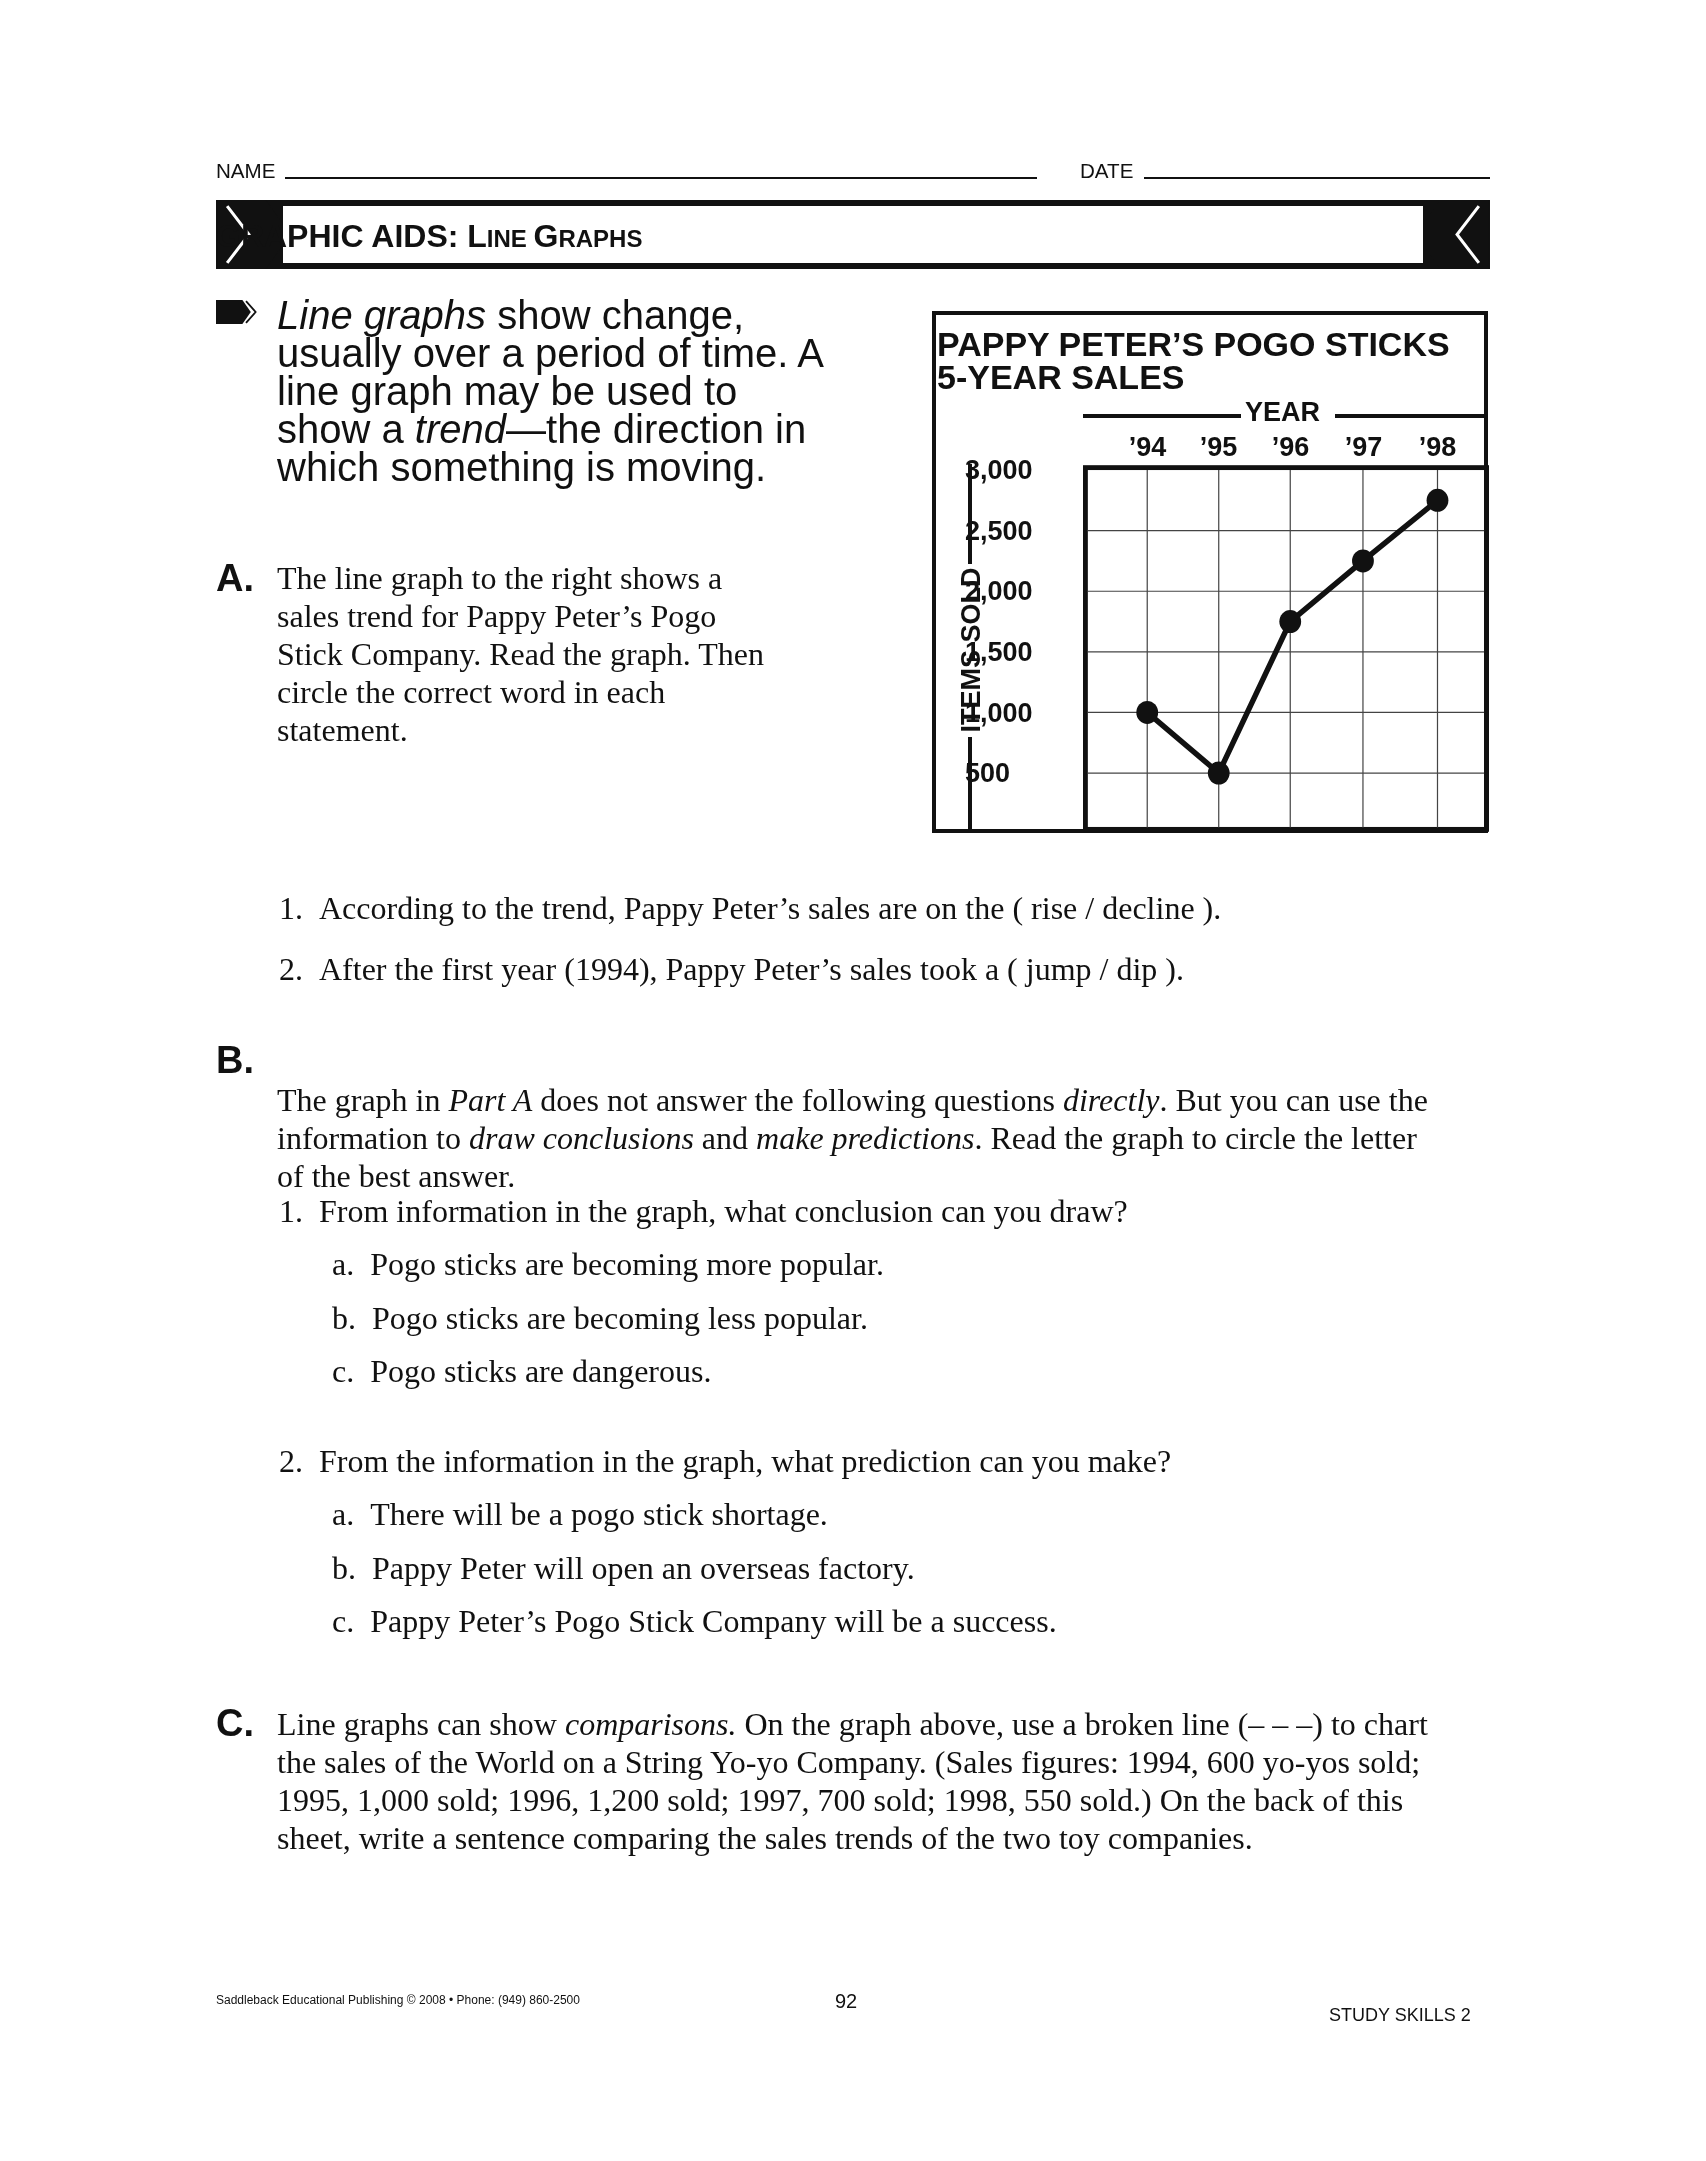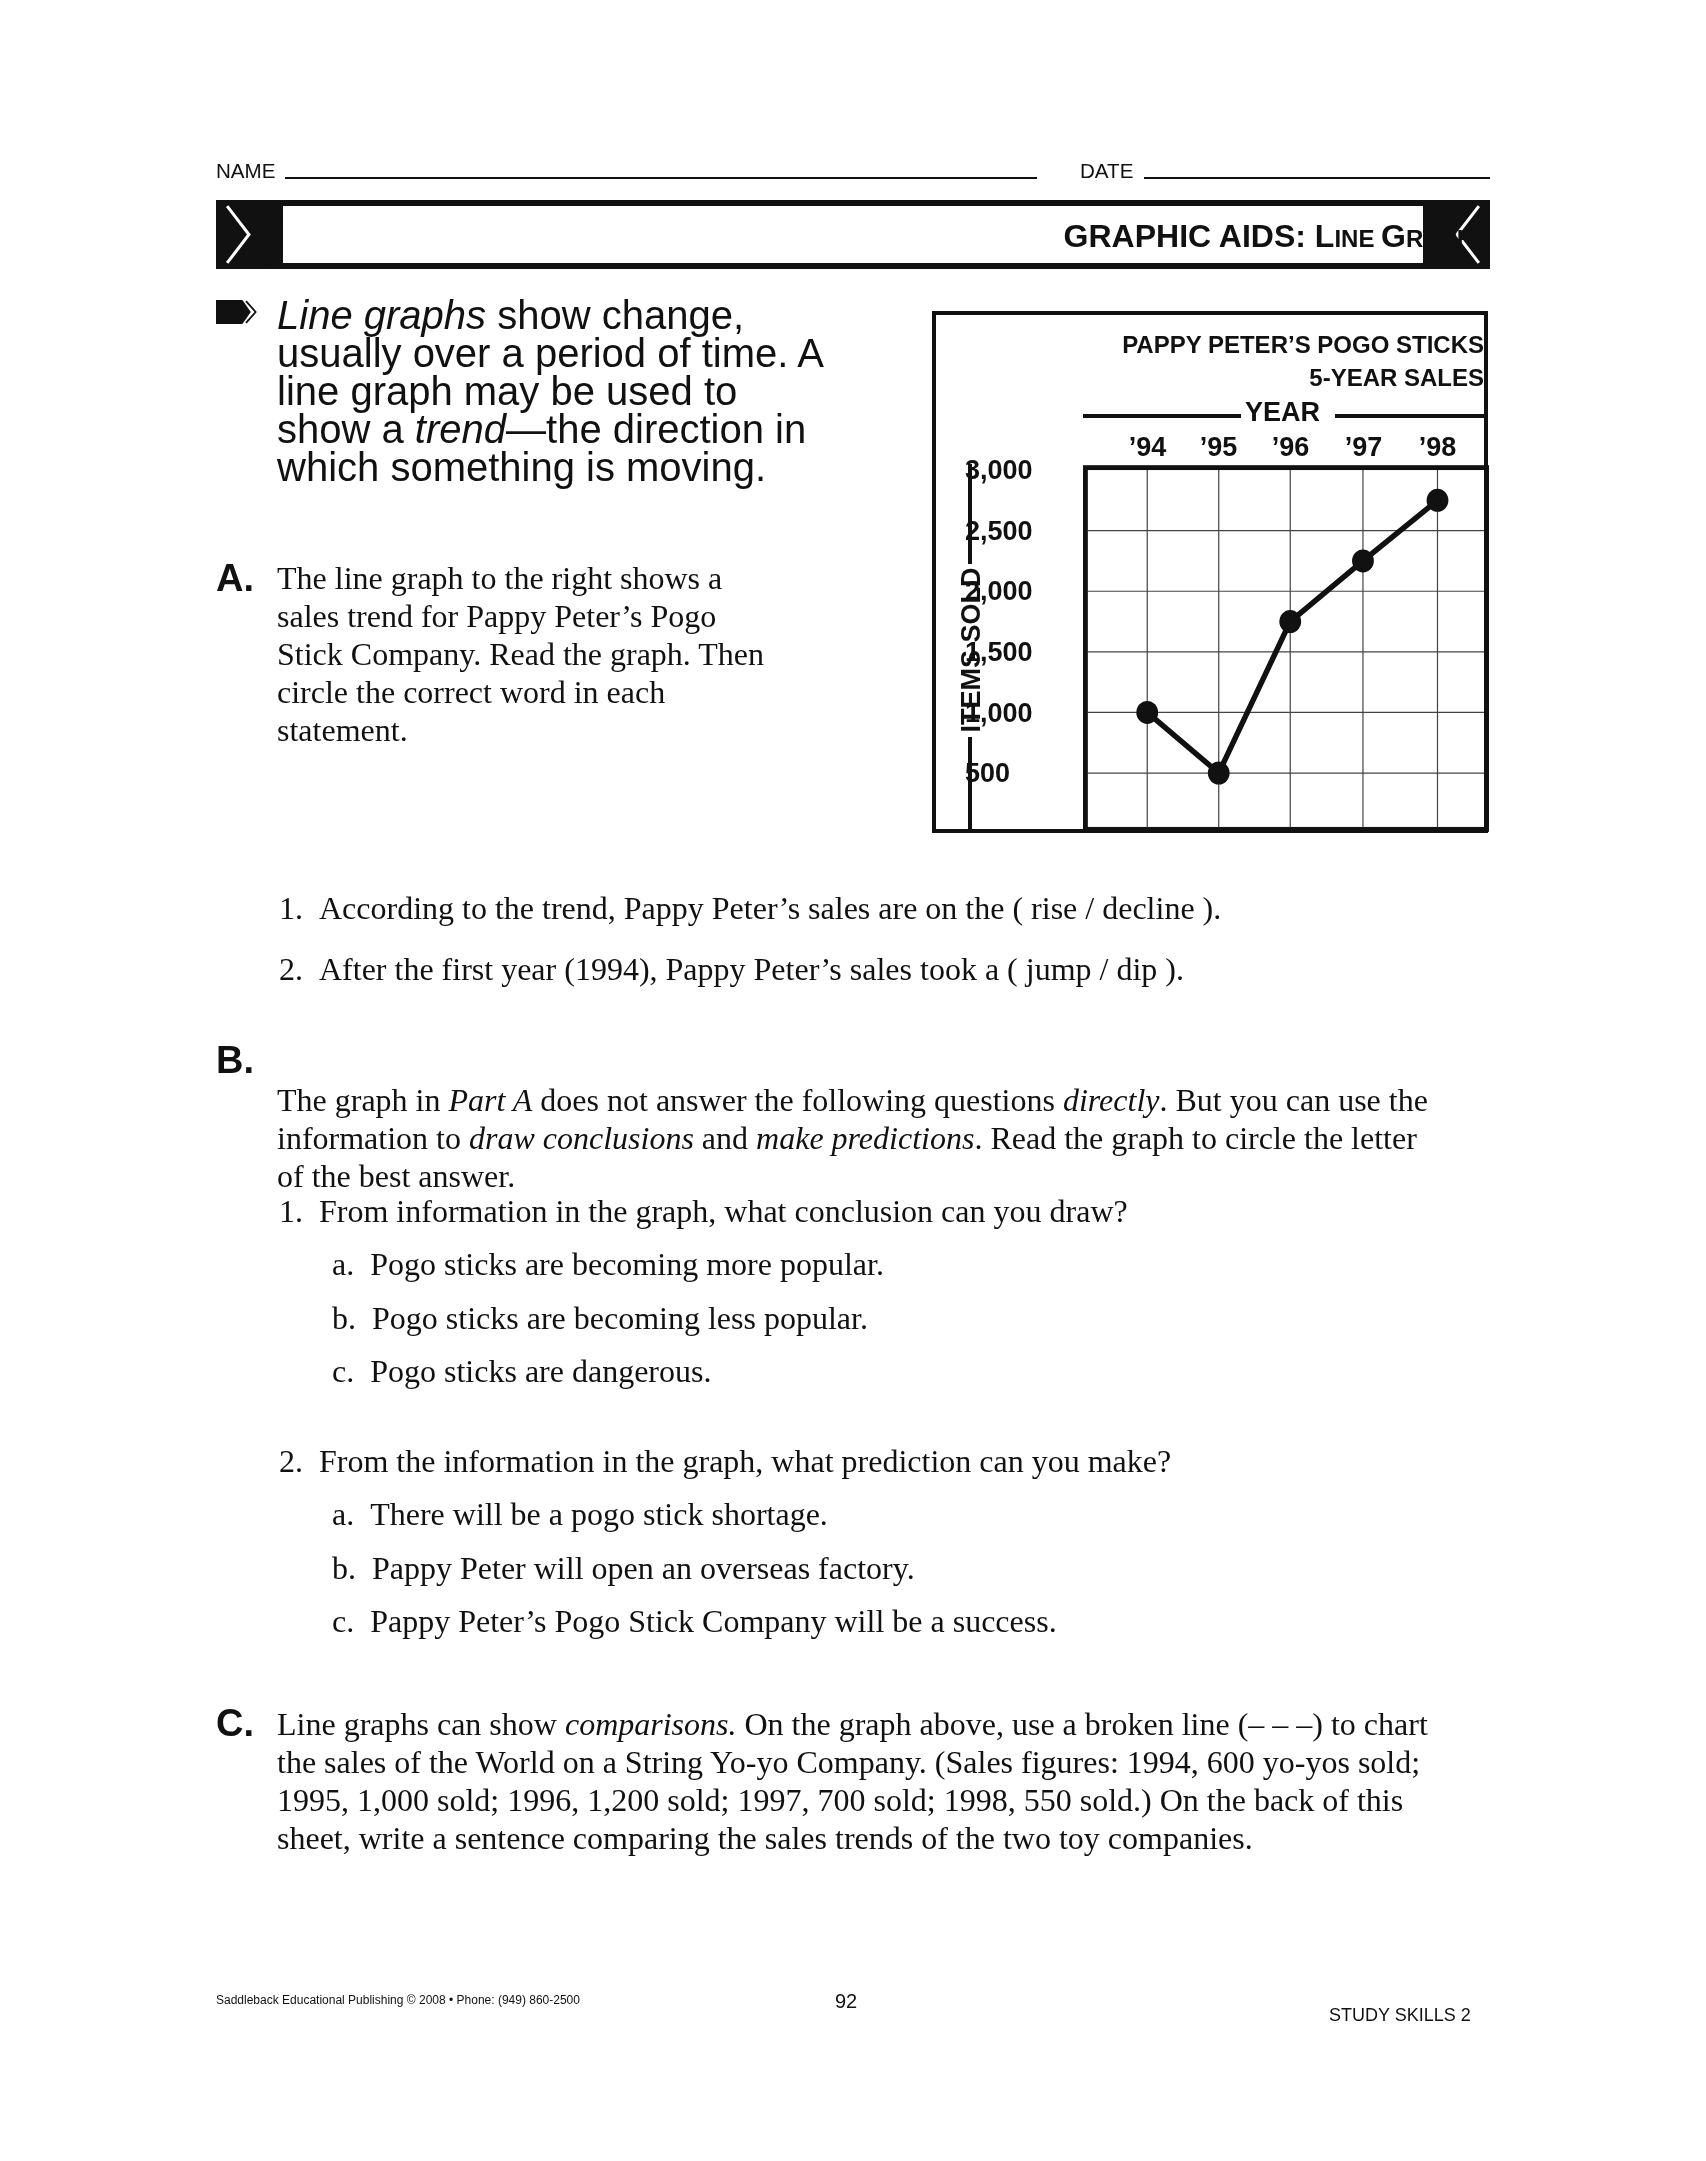--- a/index.html
+++ b/index.html
@@ -8,33 +8,33 @@
   .serif { font-family:"Liberation Serif", "DejaVu Serif", serif; }
   .abs { position:absolute; }
 
   
   .hdr-label { font-size:20.6px; top:159px; }
   .hdr-line { height:1.8px; background:#111; top:177px; }
 
   
   #banner { left:216px; top:200px; width:1274px; height:69px; background:#111; }
   #banner .inner { position:absolute; left:49px; right:49px; top:6px; bottom:6px; background:#fff; }
-  #banner-title { position:absolute; left:0; right:0; top:18px; text-align:right; font-weight:bold; font-size:32px; }
+  #banner-title { position:absolute; left:0; right:0; top:18px; text-align:left; font-weight:bold; font-size:32px; }
   #banner-title .sc { font-size:24px; }
 
   
   #intro-bullet { left:216px; top:300px; }
   #intro-text { left:277px; top:296px; width:546px; font-size:40px; line-height:38px; }
 
   .letter { font-family:"Liberation Sans", sans-serif; font-weight:bold; font-size:38px; }
   .q-text { font-size:32px; line-height:38px; }
 
   
   #chart-box { left:932px; top:311px; width:556px; height:522px; border:4.9px solid #111; box-sizing:border-box; }
-  #chart-title { left:937px; top:328px; width:547px; text-align:right; font-weight:bold; font-size:24px; line-height:33px; }
+  #chart-title { left:937px; top:328px; width:547px; text-align:left; font-weight:bold; font-size:34px; line-height:33px; }
   #year-label { left:1245px; top:397px; font-weight:bold; font-size:27px; }
   .yr-rule { height:4.2px; background:#111; top:414px; }
   .xtick { font-weight:bold; font-size:27px; top:432px; width:61px; text-align:center; }
   .ytick { font-weight:bold; font-size:27px; width:109px; }
   #ylabel { font-weight:bold; font-size:27px; left:971px; top:650px; transform:translate(-50%,-50%) rotate(-90deg); white-space:nowrap; }
   .yl-rule { width:4.2px; background:#111; left:968px; }
 
   #footer-left { left:216px; top:1993px; font-size:12px; }
   #footer-page { left:835px; top:1990px; font-size:20px; }
   #footer-right { left:1329px; top:2005px; font-size:18px; }

